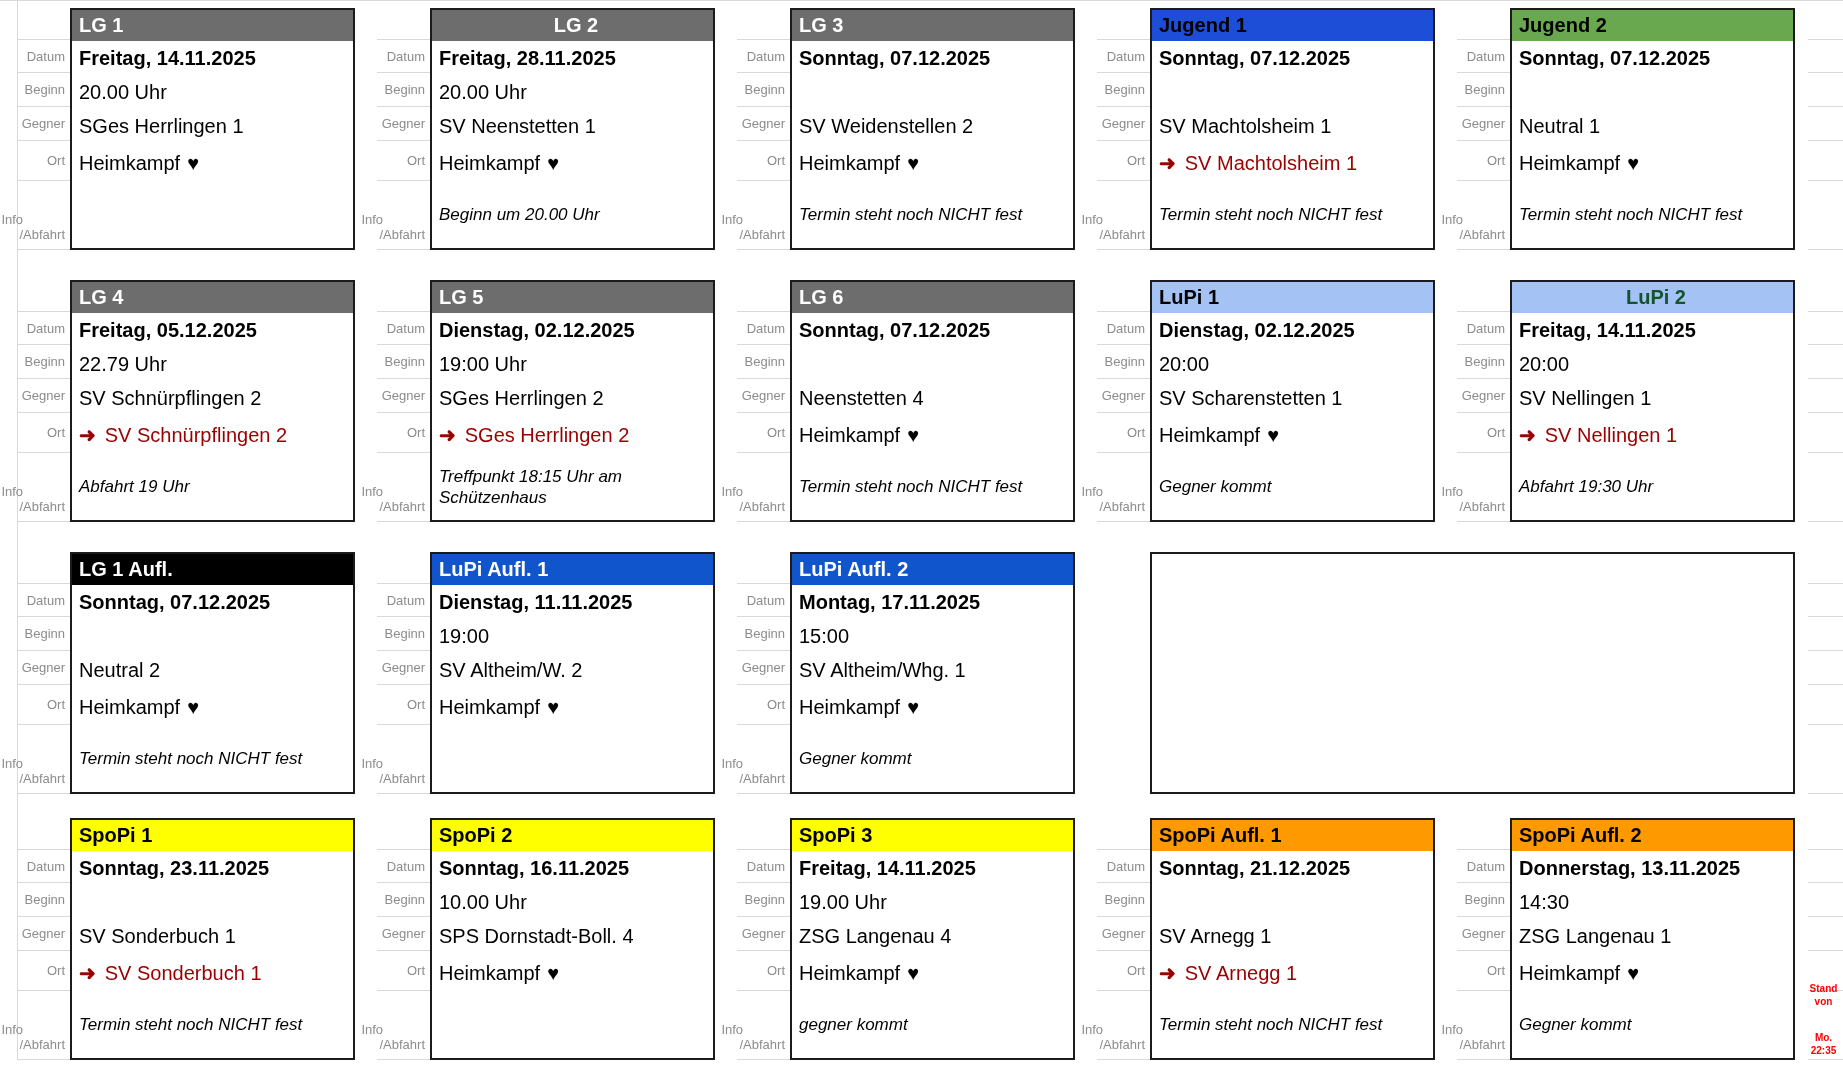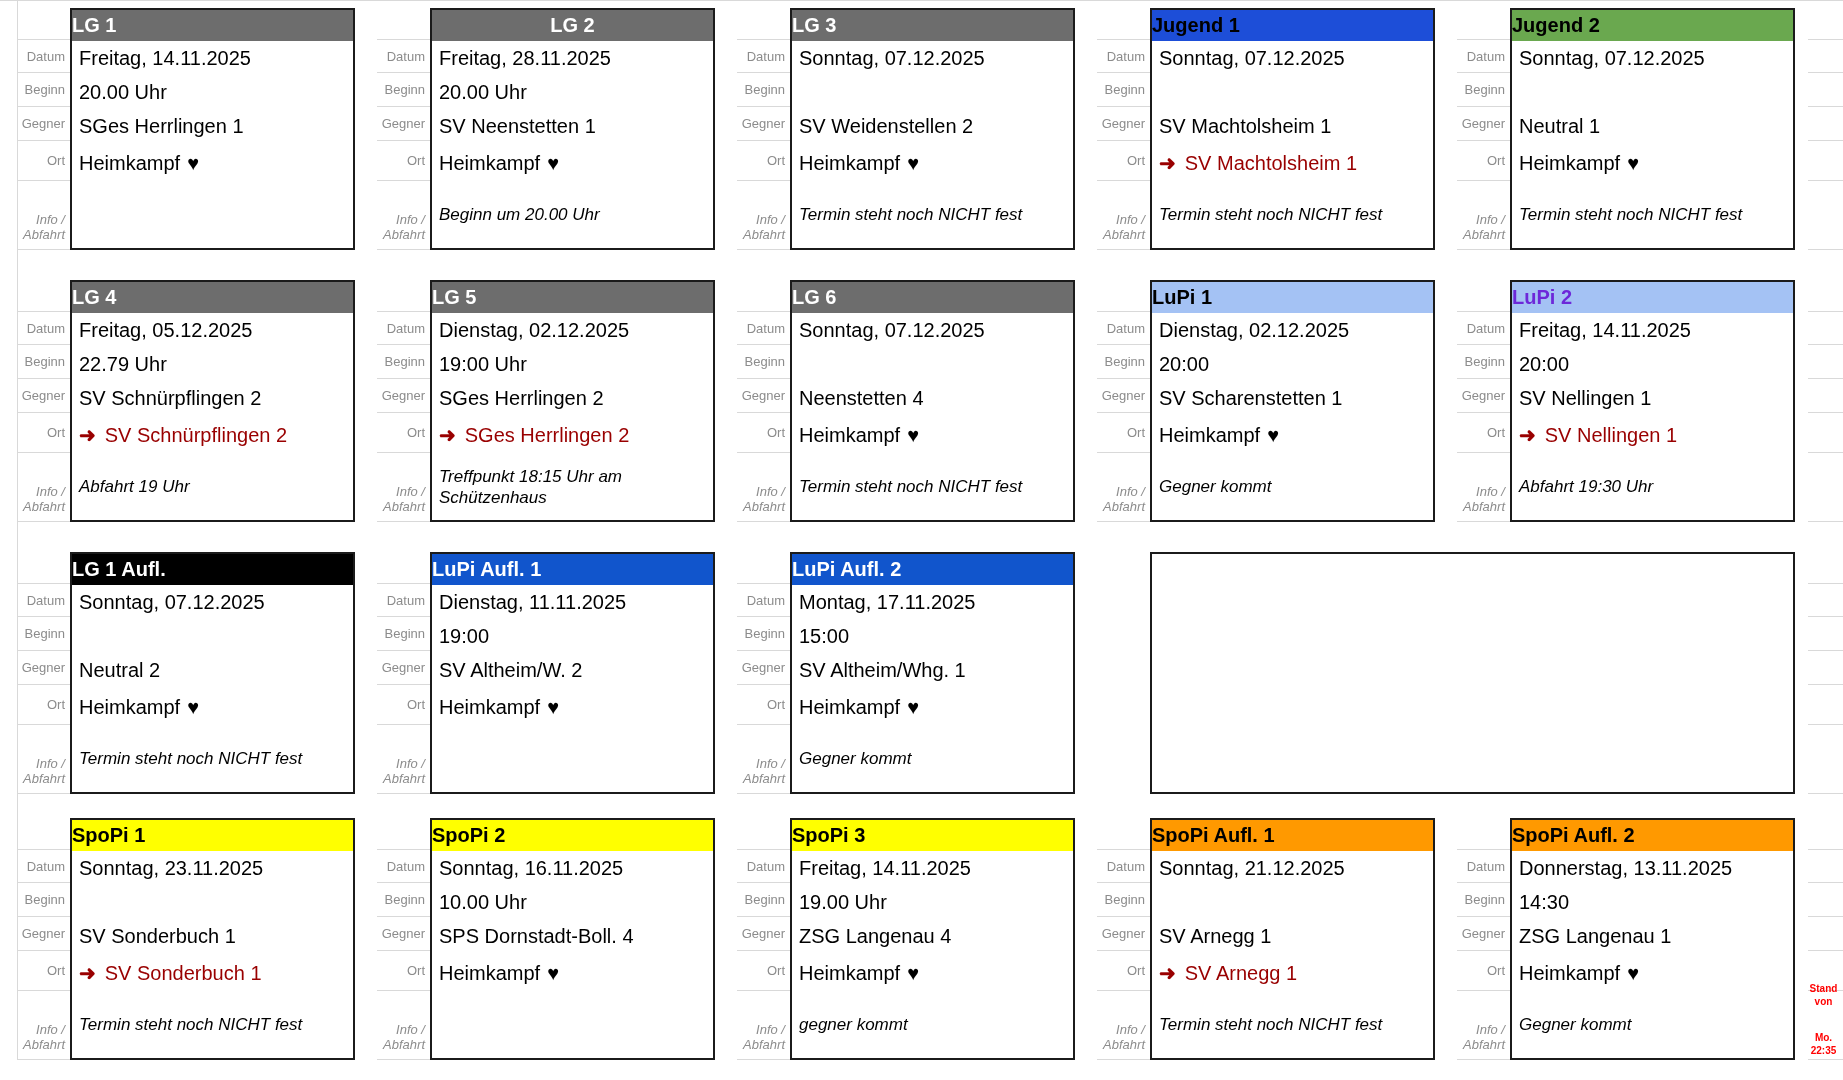--- a/index.html
+++ b/index.html
@@ -14,30 +14,30 @@
   .unit{width:360px;flex-shrink:0;display:flex;}
   .gutter{width:53px;flex-shrink:0;display:flex;flex-direction:column;
           padding-top:31px;box-sizing:border-box;}
   .g-cell{display:flex;align-items:center;justify-content:flex-end;
           padding-right:5px;font-size:13px;color:#8c8c8c;
           border-bottom:1px solid #d9d9d9;box-sizing:border-box;}
   .g-datum{height:34px;border-top:1px solid #d9d9d9;}
   .g-beginn{height:34px;}
   .g-gegner{height:34px;}
   .g-ort{height:40px;}
-  .g-info{flex:1;flex-direction:column;align-items:flex-end;justify-content:flex-end;
-          padding-bottom:6px;line-height:1.15;text-align:right;font-style:italic;}
+  .g-info{flex:1;flex-direction:row;align-items:flex-end;justify-content:flex-end;
+          padding-bottom:6px;line-height:1.15;text-align:right;}
 
   .card{width:285px;height:242px;box-sizing:border-box;border:2px solid #1b1b1b;
         background:#ffffff;display:flex;flex-direction:column;}
   .card-header{height:31px;flex-shrink:0;display:flex;align-items:center;
-               font-weight:bold;font-size:20px;box-sizing:border-box;}
+               padding-left:7px;font-weight:bold;font-size:20px;box-sizing:border-box;}
   .crow{display:flex;align-items:center;padding-left:7px;font-size:20px;
         flex-shrink:0;white-space:nowrap;}
-  .c-datum{height:34px;font-weight:normal;text-align:center;}
+  .c-datum{height:34px;font-weight:bold;text-align:center;}
   .c-beginn{height:34px;}
   .c-gegner{height:34px;}
   .c-ort{height:40px;}
   .c-info{flex:1;align-items:center;font-style:italic;font-size:17px;
           line-height:1.2;padding-right:6px;white-space:normal;}
   .c-ort.away{color:#990000;}
   .away-arrow{margin-right:9px;font-weight:bold;}
   .heart{margin-left:7px;}
 
   .wide-box{width:645px;height:242px;box-sizing:border-box;border:2px solid #1b1b1b;
@@ -302,21 +302,21 @@
       <div class="g-cell g-datum">Datum</div>
       <div class="g-cell g-beginn">Beginn</div>
       <div class="g-cell g-gegner">Gegner</div>
       <div class="g-cell g-ort">Ort</div>
       <div class="g-cell g-info">
         <span>Info /</span>
         <span>Abfahrt</span>
       </div>
     </div>
     <div class="card">
-      <div class="card-header" style="background: rgb(164, 194, 244); color: #6d28d9;">
+      <div class="card-header" style="background: rgb(164, 194, 244); color: #14532d; justify-content: center;">
         <span class="card-title">LuPi 2</span>
       </div>
       <div class="crow c-datum">Freitag, 14.11.2025</div>
       <div class="crow c-beginn">20:00</div>
       <div class="crow c-gegner">SV Nellingen 1</div>
       <div class="crow c-ort away">
         <span class="away-arrow">➜</span>
         <span class="ort-text">SV Nellingen 1</span>
 
       </div>

